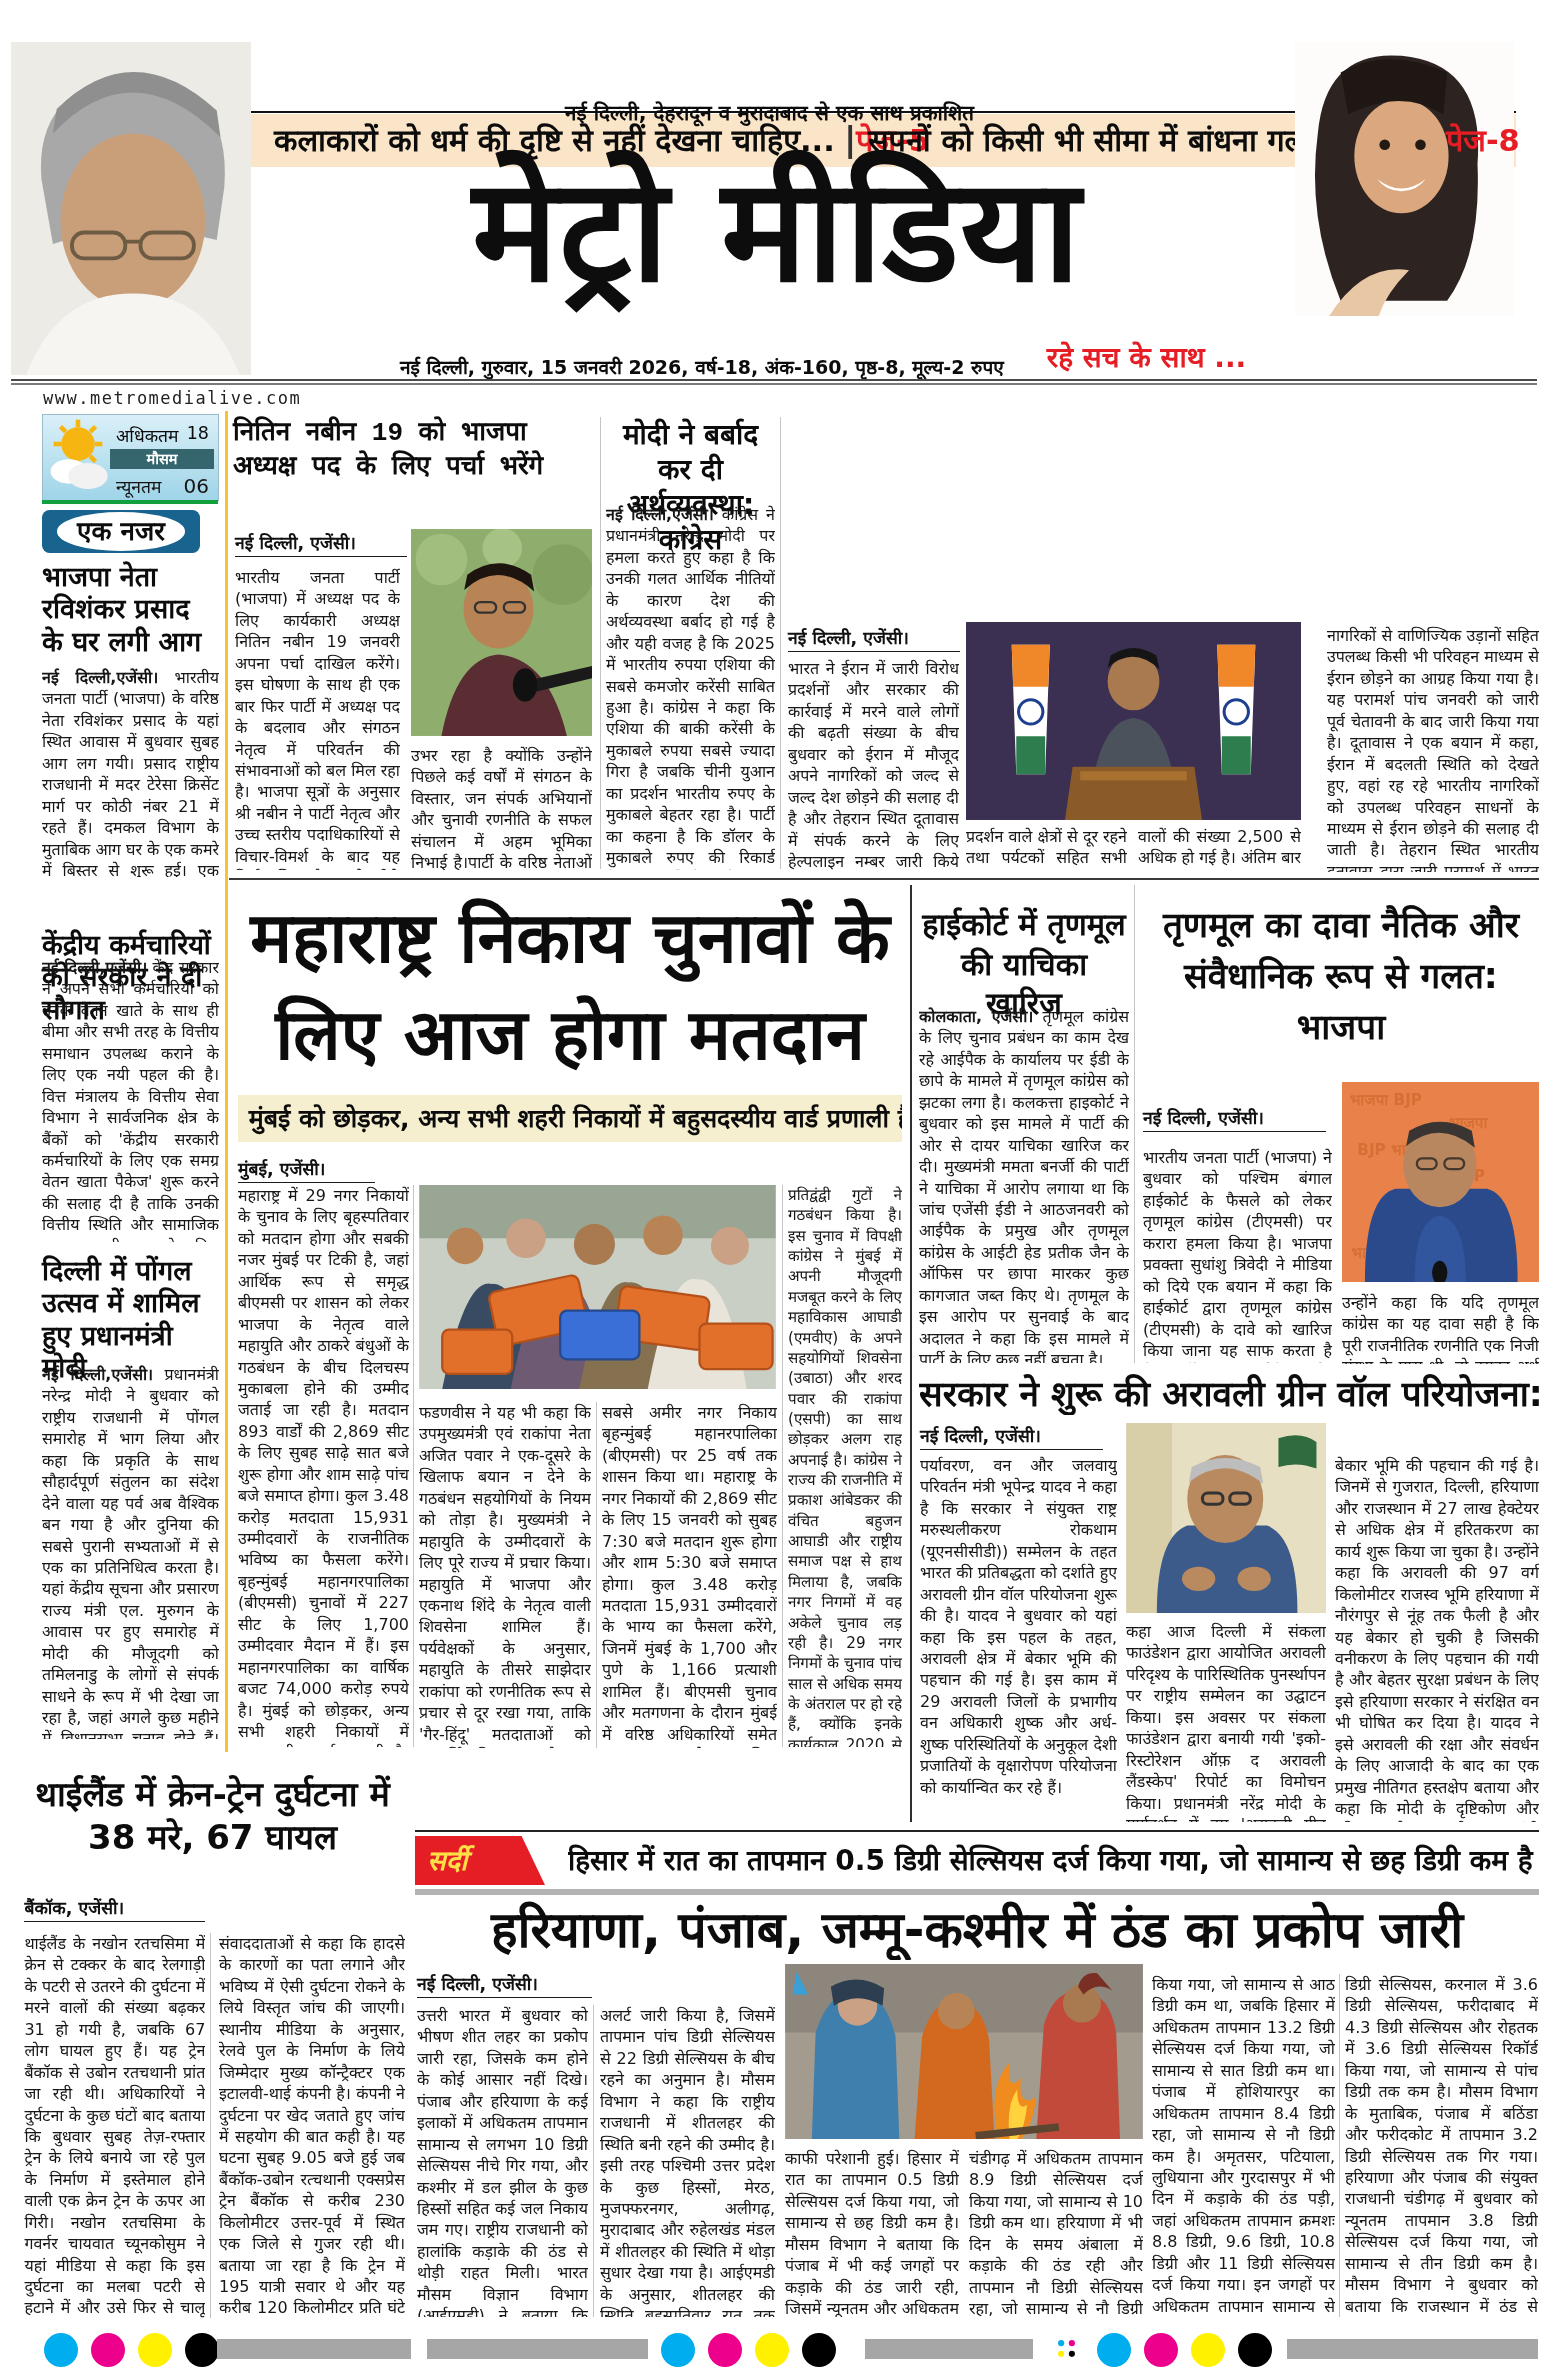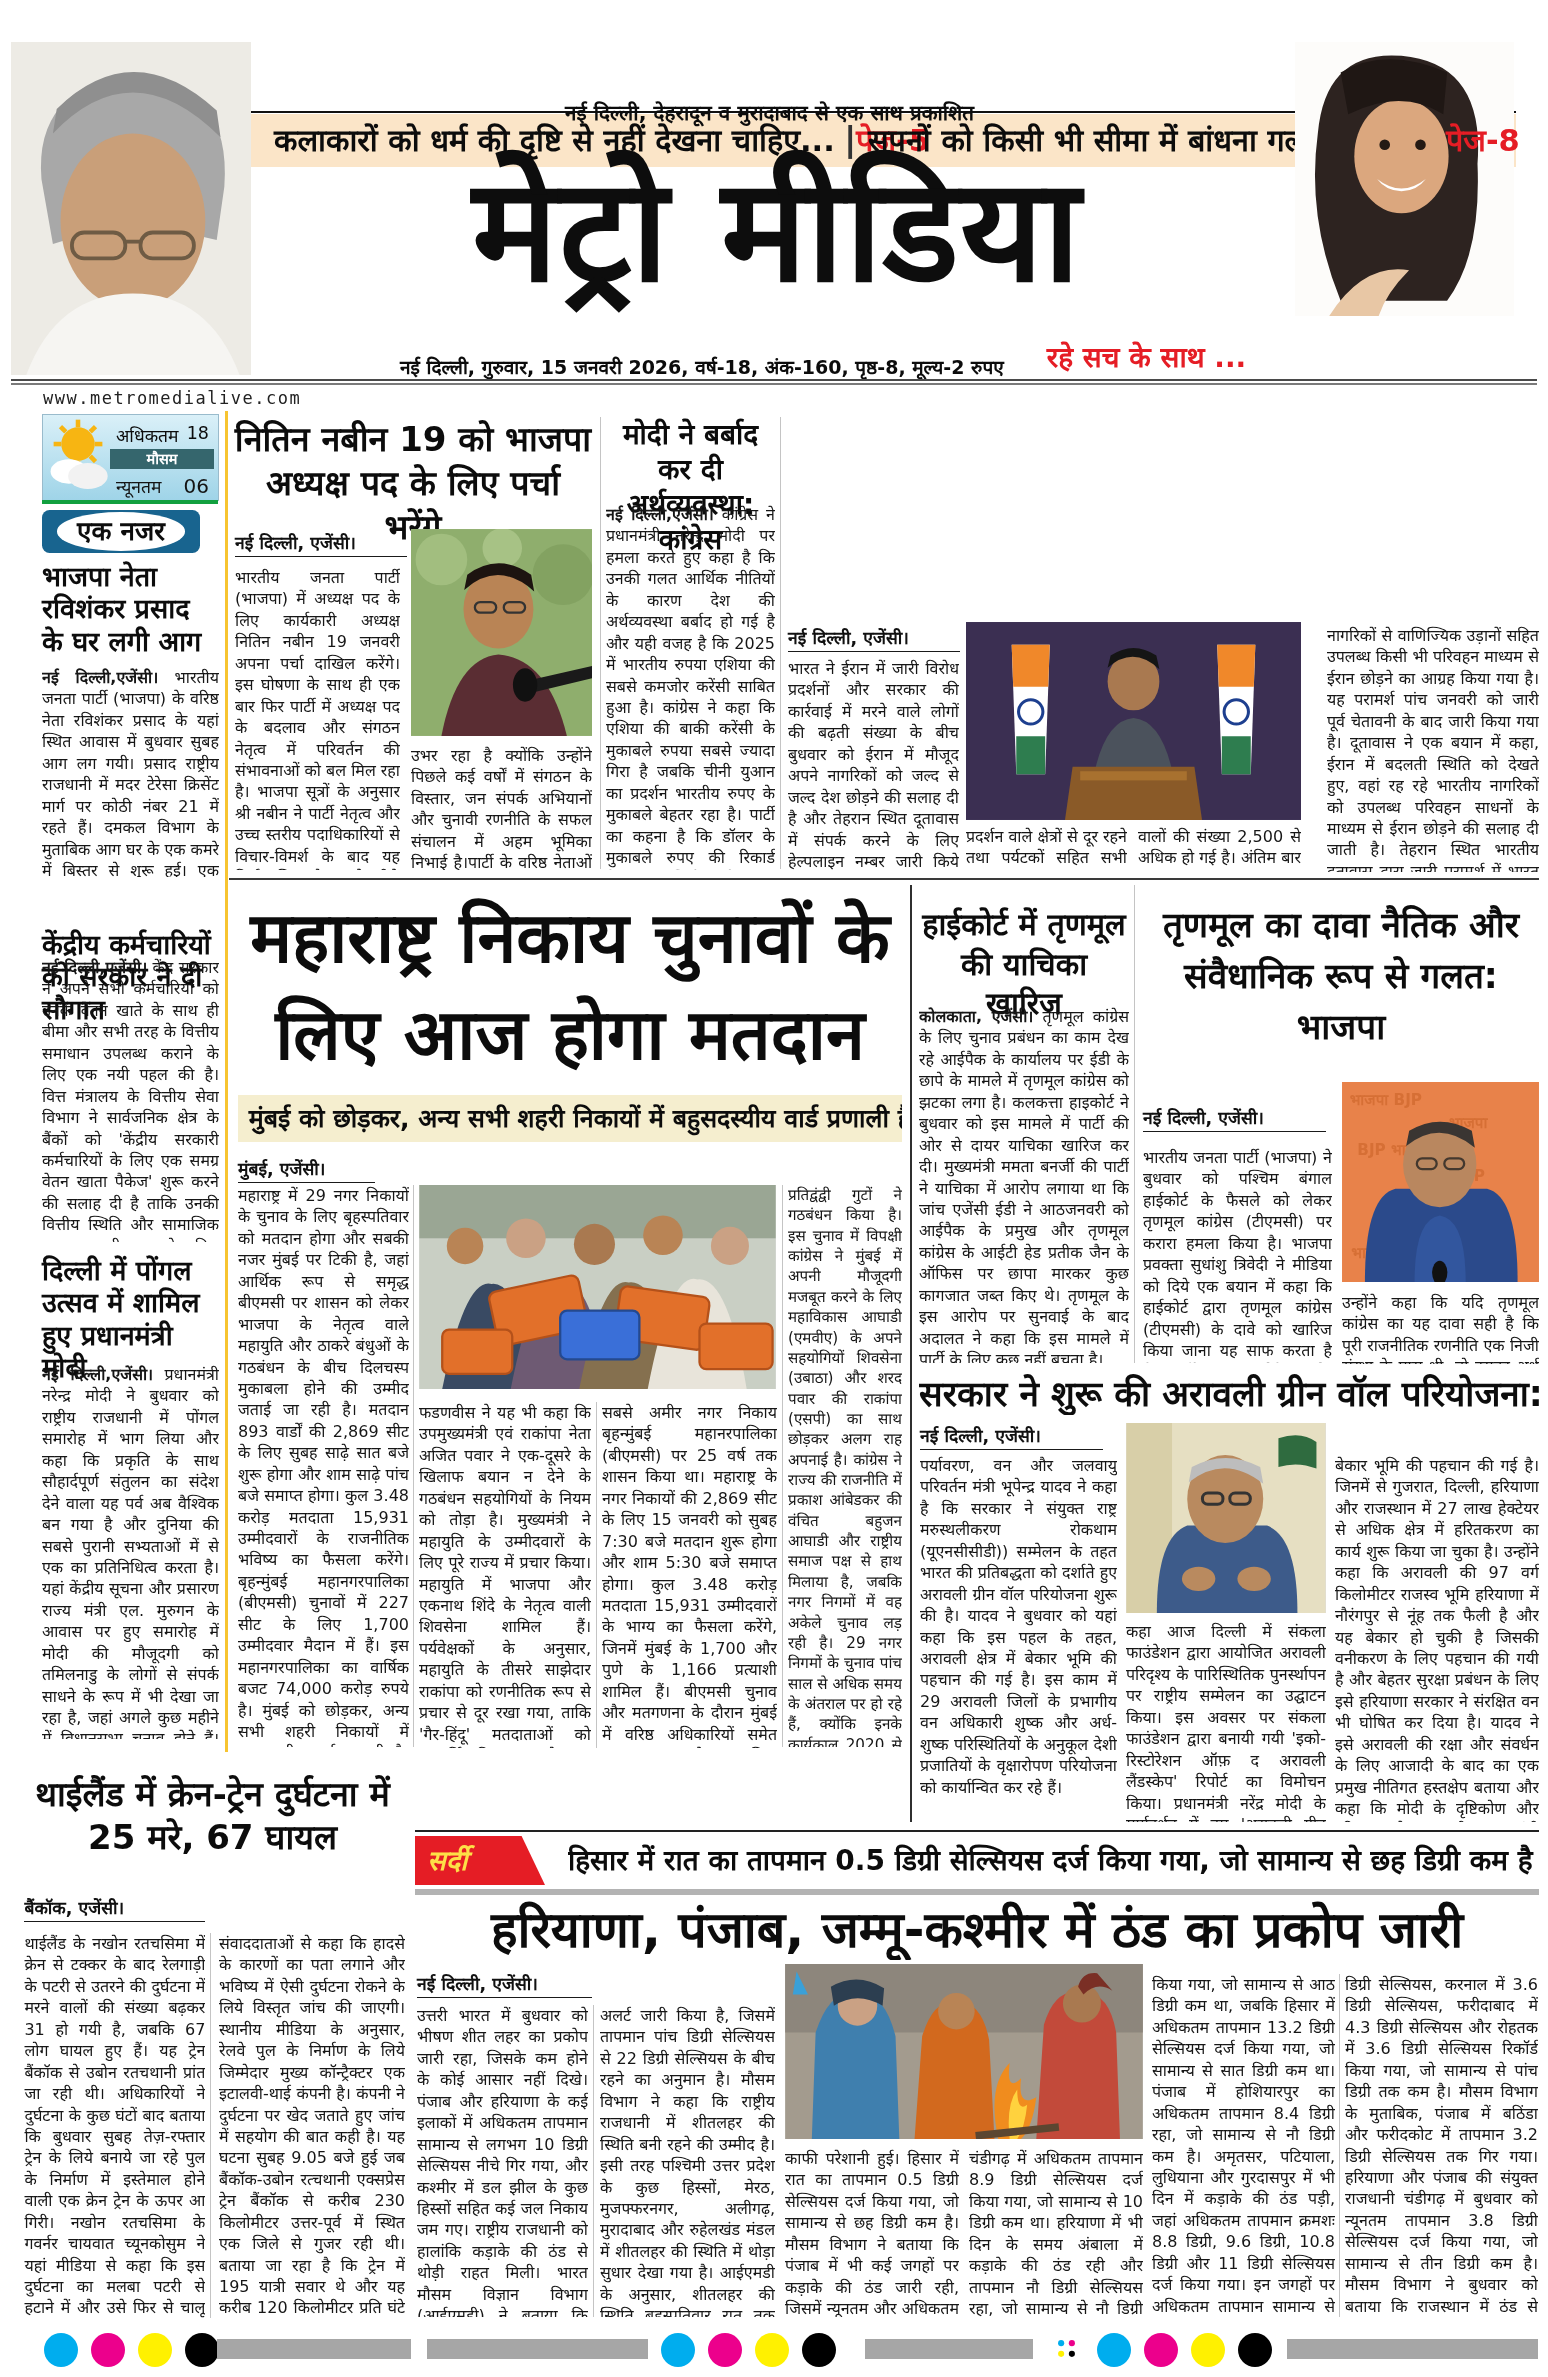--- a/index.html
+++ b/index.html
@@ -116,27 +116,27 @@
     <b class="ag">नई दिल्ली,एजेंसी।</b>
     <span>केंद्र सरकार ने अपने सभी कर्मचारियों को उनके वेतन खाते के साथ ही बीमा और सभी तरह के वित्तीय समाधान उपलब्ध कराने के लिए एक नयी पहल की है। वित्त मंत्रालय के वित्तीय सेवा विभाग ने सार्वजनिक क्षेत्र के बैंकों को 'केंद्रीय सरकारी कर्मचारियों के लिए एक समग्र वेतन खाता पैकेज' शुरू करने की सलाह दी है ताकि उनकी वित्तीय स्थिति और सामाजिक सुरक्षा बढ़ायी जा सके। वित्त मंत्रालय के वित्तीय सेवा विभाग के सचिव एम. नागराजू ने बुधवार को यहां वेतन खाता पैकेज का औपचारिक शुभारंभ किया।</span>
   </div>
 
   <div class="a hl" style="left:42px;top:1255px;width:177px;font-size:27px;line-height:1.2;">दिल्ली में पोंगल उत्सव में शामिल हुए प्रधानमंत्री मोदी</div>
   <div class="a bt" style="left:42px;top:1364px;width:177px;height:375px;">
     <b class="ag">नई दिल्ली,एजेंसी।</b>
     <span>प्रधानमंत्री नरेन्द्र मोदी ने बुधवार को राष्ट्रीय राजधानी में पोंगल समारोह में भाग लिया और कहा कि प्रकृति के साथ सौहार्दपूर्ण संतुलन का संदेश देने वाला यह पर्व अब वैश्विक बन गया है और दुनिया की सबसे पुरानी सभ्यताओं में से एक का प्रतिनिधित्व करता है। यहां केंद्रीय सूचना और प्रसारण राज्य मंत्री एल. मुरुगन के आवास पर हुए समारोह में मोदी की मौजूदगी को तमिलनाडु के लोगों से संपर्क साधने के रूप में भी देखा जा रहा है, जहां अगले कुछ महीने में विधानसभा चुनाव होने हैं। इस कार्यक्रम में हाल में रिलीज हुई फिल्म 'पराशक्ति' के कलाकारों समेत तमिल समाज के कई जाने-माने लोग भी शामिल थे।</span>
   </div>
 
-  <div class="a hl" style="left:19px;top:1773px;width:387px;font-size:34px;line-height:1.25;text-align:center;">थाईलैंड में क्रेन-ट्रेन दुर्घटना में 25 मरे, 67 घायल</div>
+  <div class="a hl" style="left:19px;top:1773px;width:387px;font-size:34px;line-height:1.25;text-align:center;">थाईलैंड में क्रेन-ट्रेन दुर्घटना में 38 मरे, 67 घायल</div>
   <div class="a dl" style="left:24.4px;top:1895px;width:181px;">बैंकॉक, एजेंसी।</div>
   <div class="a bt" style="left:24.4px;top:1933px;width:181px;height:385px;">थाईलैंड के नखोन रतचसिमा में क्रेन से टक्कर के बाद रेलगाड़ी के पटरी से उतरने की दुर्घटना में मरने वालों की संख्या बढ़कर 31 हो गयी है, जबकि 67 लोग घायल हुए हैं। यह ट्रेन बैंकॉक से उबोन रतचथानी प्रांत जा रही थी। अधिकारियों ने दुर्घटना के कुछ घंटों बाद बताया कि बुधवार सुबह तेज़-रफ्तार ट्रेन के लिये बनाये जा रहे पुल के निर्माण में इस्तेमाल होने वाली एक क्रेन ट्रेन के ऊपर आ गिरी। नखोन रतचसिमा के गवर्नर चायवात च्यूनकोसुम ने यहां मीडिया से कहा कि इस दुर्घटना का मलबा पटरी से हटाने में और उसे फिर से चालू करने में थाईलैंड रेलवे को सात दिन तक का समय लग सकता है। घटना के कारण की जांच हो रही है। थाईलैंड के उप-प्रधानमंत्री और परिवहन मंत्री फिफत रतचकितप्रकर्ण ने इससे पहले</div>
   <div class="a vr" style="left:210px;top:1933px;height:385px;"></div>
   <div class="a bt" style="left:219px;top:1933px;width:186px;height:385px;">संवाददाताओं से कहा कि हादसे के कारणों का पता लगाने और भविष्य में ऐसी दुर्घटना रोकने के लिये विस्तृत जांच की जाएगी। स्थानीय मीडिया के अनुसार, रेलवे पुल के निर्माण के लिये जिम्मेदार मुख्य कॉन्ट्रैक्टर एक इटालवी-थाई कंपनी है। कंपनी ने दुर्घटना पर खेद जताते हुए जांच में सहयोग की बात कही है। यह घटना सुबह 9.05 बजे हुई जब बैंकॉक-उबोन रत्चथानी एक्सप्रेस ट्रेन बैंकॉक से करीब 230 किलोमीटर उत्तर-पूर्व में स्थित एक जिले से गुजर रही थी। बताया जा रहा है कि ट्रेन में 195 यात्री सवार थे और यह करीब 120 किलोमीटर प्रति घंटे की रफ्तार से चल रही थी। थाईलैंड स्टेट रेलवे ने इस रूट पर सेवाएं रोक दी हैं। उप-प्रधानमंत्री और परिवहन मंत्री फिफत रतचकितप्रकर्ण ने इससे पहले घटनास्थल का दौरा किया।</div>
 
-  <div class="a hl" style="left:233px;top:417px;width:360px;font-size:34px;line-height:1.3;text-align:center;">नितिन नबीन 19 को भाजपा अध्यक्ष पद के लिए पर्चा भरेंगे</div>
+  <div class="a hl" style="left:233px;top:417px;width:360px;font-size:26px;line-height:1.3;font-family:Liberation Mono, monospace;">नितिन नबीन 19 को भाजपा अध्यक्ष पद के लिए पर्चा भरेंगे</div>
   <div class="a dl" style="left:235px;top:530px;width:172px;">नई दिल्ली, एजेंसी।</div>
   <div class="a photo" style="left:411px;top:529px;width:181px;height:207px;">
     <svg width="181" height="207" viewBox="0 0 238 272">
       <rect width="238" height="272" fill="#8fae6d"></rect>
       <circle cx="40" cy="40" r="34" fill="#a9c487" opacity=".7"></circle>
         <circle cx="200" cy="60" r="40" fill="#7d9c5c" opacity=".7"></circle>
         <circle cx="120" cy="25" r="26" fill="#b7cf96" opacity=".6"></circle>
       <ellipse cx="115" cy="105" rx="46" ry="52" fill="#b98455"></ellipse>
       <path d="M70 80 Q115 40 162 82 L158 60 Q115 30 74 60 Z" fill="#1d1410"></path>
       <rect x="84" y="96" width="28" height="14" rx="7" fill="none" stroke="#333" stroke-width="3"></rect>

